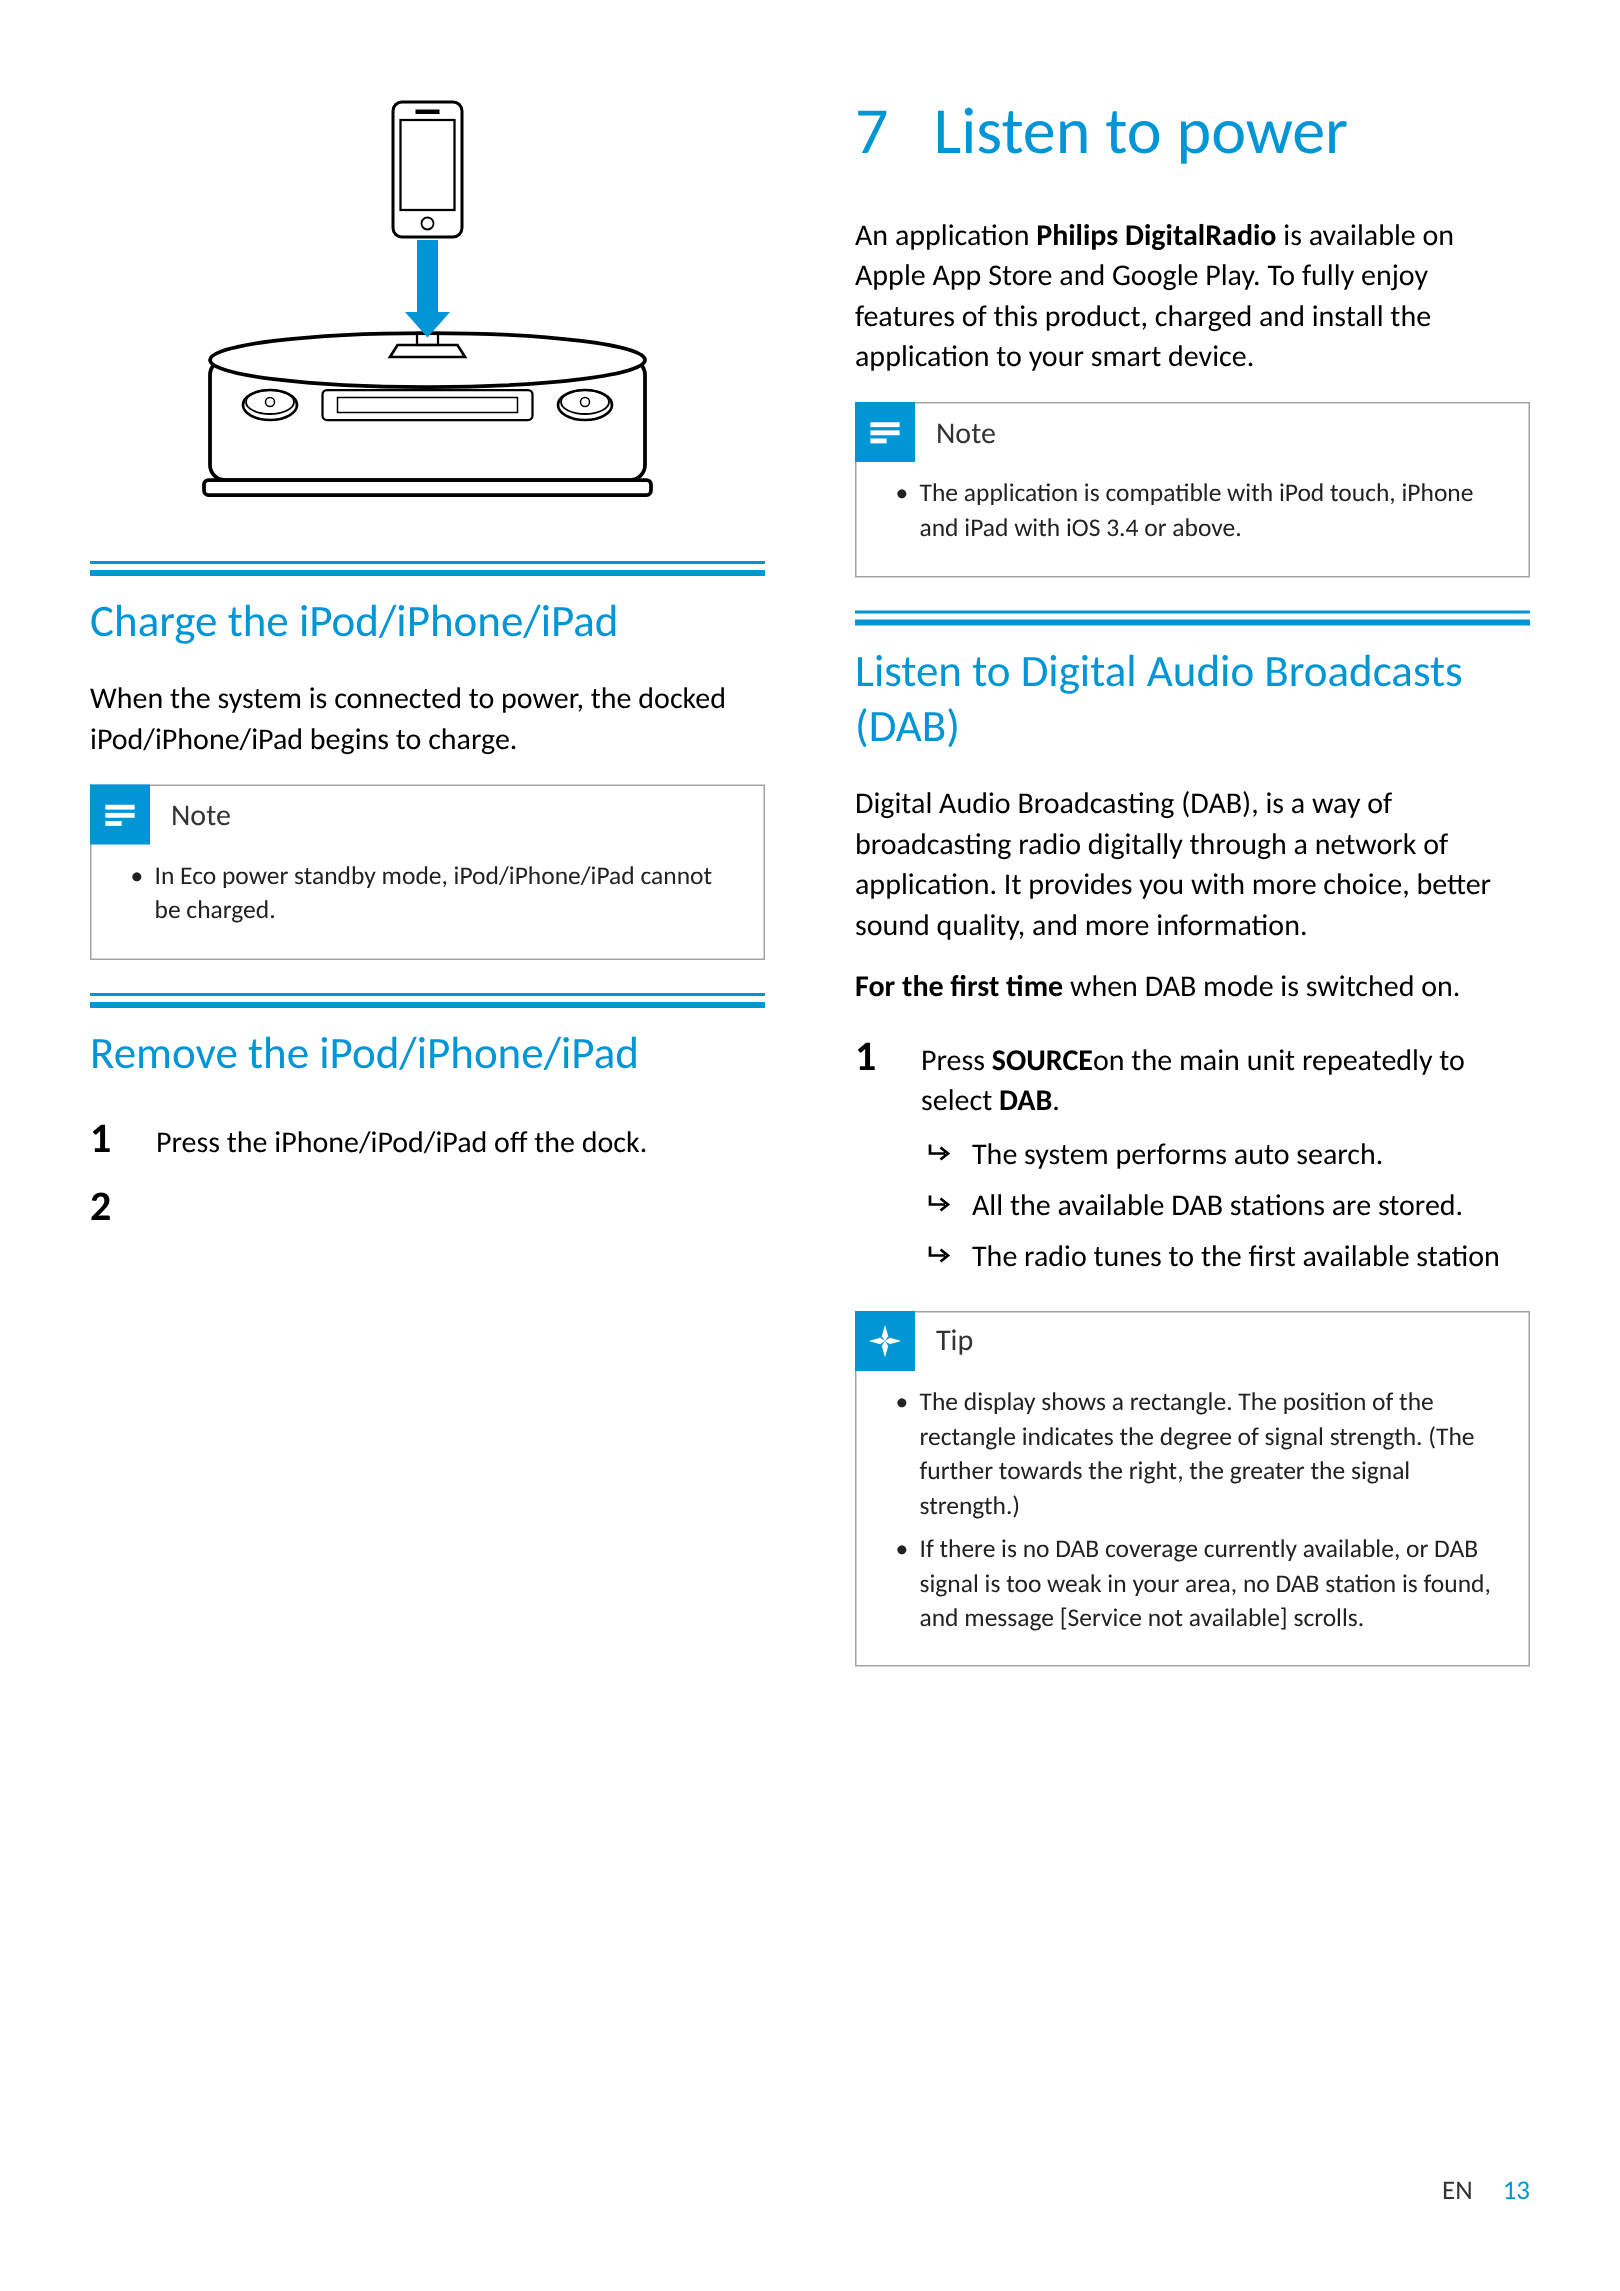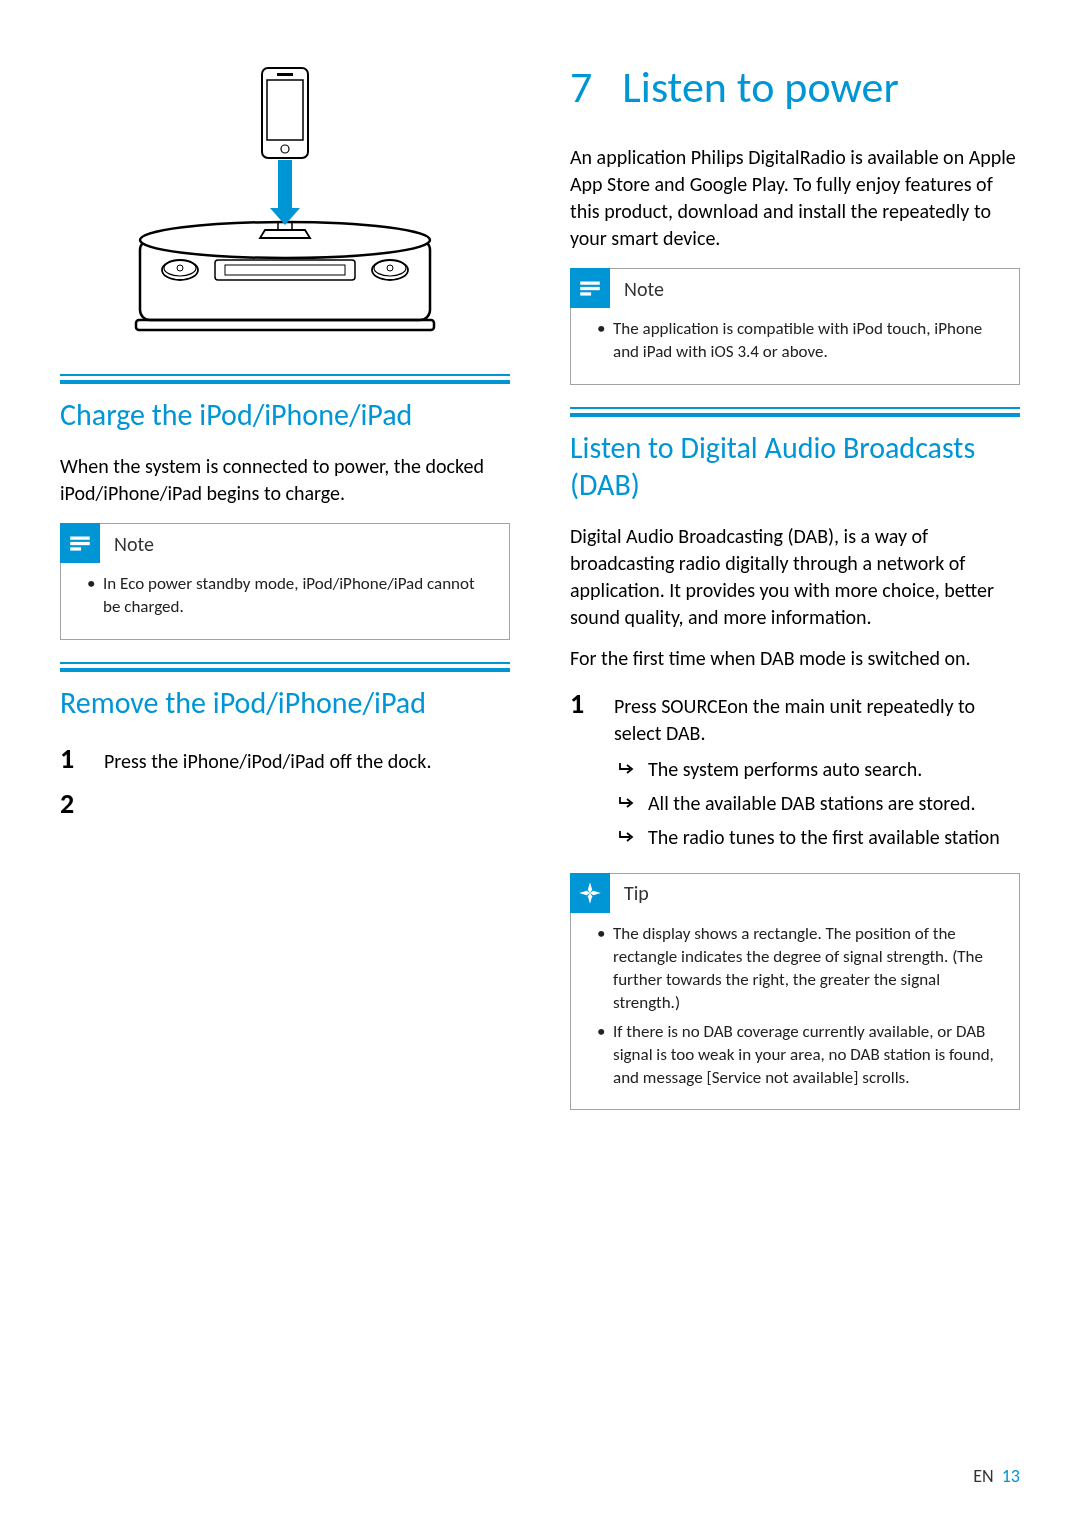--- a/index.html
+++ b/index.html
@@ -46,21 +46,21 @@
       left: 0; right: 0;
       height: 2px;
       background: #0096D6;
     }
     .body-text {
       font-size: 20px;
       line-height: 1.35;
       color: #000;
       margin-bottom: 14px;
     }
-    .bold { font-weight: 400; text-align: right; }
+    .bold { font-weight: 700; text-align: right; }
     .callout-box {
       border: 1px solid #a3a3a3;
       margin: 16px 0 28px 0;
       position: relative;
     }
     .callout-header {
       display: flex;
       align-items: center;
       gap: 14px;
       padding: 0;
@@ -122,26 +122,26 @@
       line-height: 1.4;
       margin-bottom: 6px;
       padding-left: 4px;
     }
     .arrow-list .arrow {
       flex-shrink: 0;
       margin-top: 4px;
     }
     .footer {
       position: absolute;
-      bottom: 40px;
+      bottom: 56px;
       right: 60px;
       font-size: 18px;
       color: #333;
       display: flex;
-      gap: 8px;
+      gap: 20px;
     }
     .footer .page-num { color: #0096D6; }
   </style>
 </head>
 <body>
 
 <div class="columns">
 
   <div class="col">
     <div class="illustration">
@@ -208,21 +208,21 @@
     </ol>
   </div>
 
   <div class="col">
     <h1 class="heading-h1">
       <span class="chapter-num">7</span>
       <span>Listen to power</span>
     </h1>
 
     <p class="body-text">
-      <span>An application </span><span class="bold">Philips DigitalRadio</span><span> is available on Apple App Store and Google Play. To fully enjoy features of this product, download and install the repeatedly to your smart device.</span>
+      <span>An application </span><span class="bold">Philips DigitalRadio</span><span> is available on Apple App Store and Google Play. To fully enjoy features of this product, charged and install the application to your smart device.</span>
     </p>
 
     <div class="callout-box">
       <div class="callout-header">
         <div class="callout-icon">
           <svg viewBox="0 0 24 24">
               <rect x="3" y="6" width="18" height="3" fill="#fff"></rect>
               <rect x="3" y="11" width="18" height="3" fill="#fff"></rect>
               <rect x="3" y="16" width="10" height="3" fill="#fff"></rect>
             </svg>

